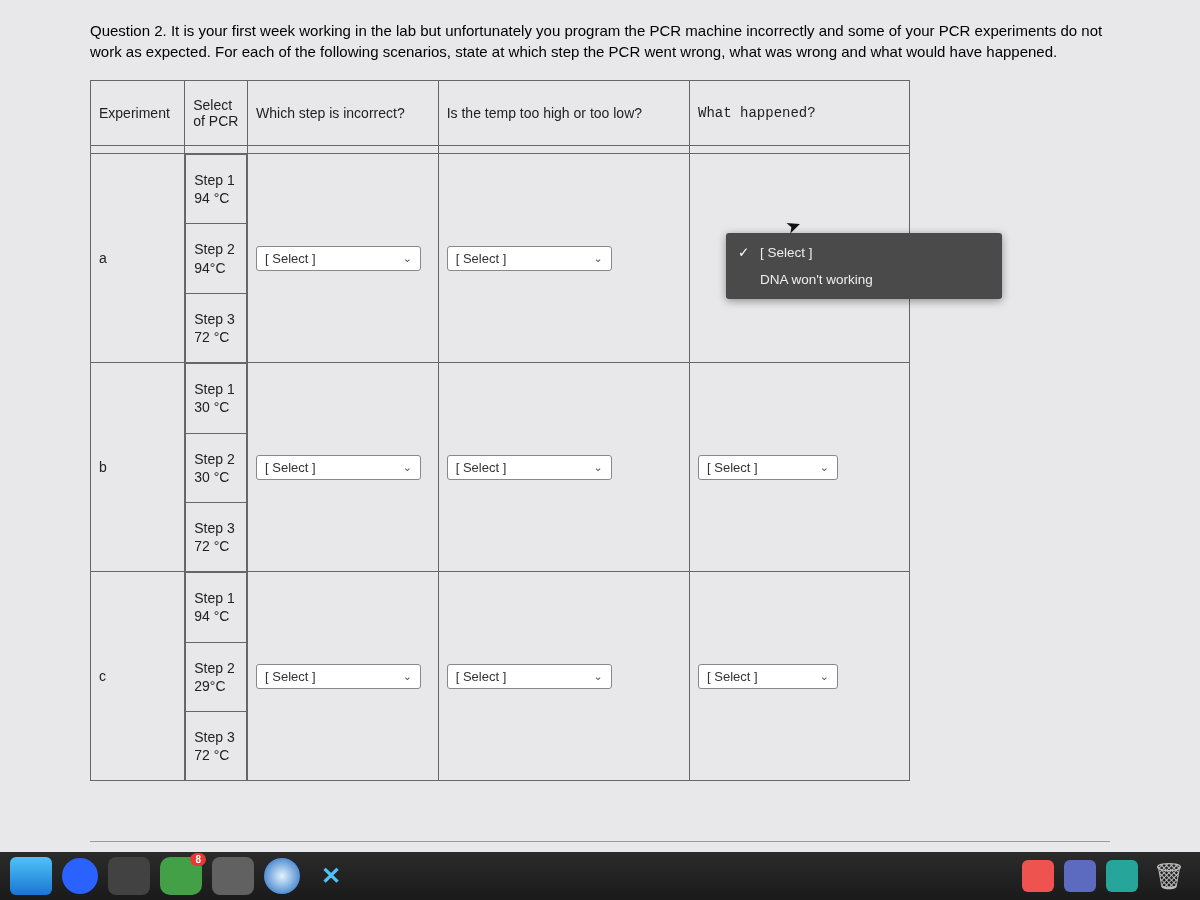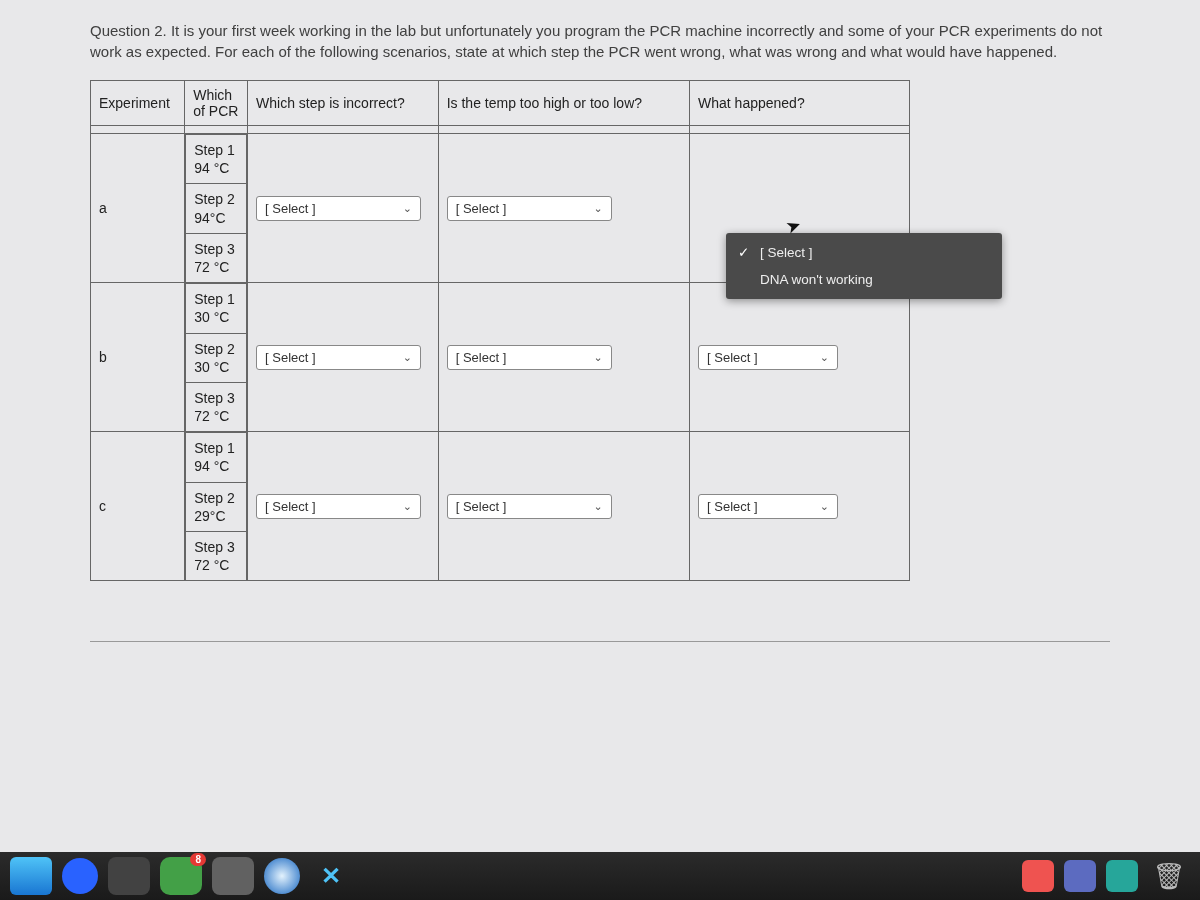--- a/index.html
+++ b/index.html
@@ -15,43 +15,43 @@
       background: #e8e8ea;
       margin: 0 auto;
       padding: 20px 90px 0 90px;
       width: 1200px;
       height: 870px;
       position: relative;
     }
     .question-text {
       font-size: 15px;
       line-height: 1.4;
-      color: #404040;
+      color: #000000;
       margin-bottom: 18px;
     }
     table.main {
       border-collapse: collapse;
       width: 820px;
       background: #e8e8ea;
     }
     table.main th, table.main td {
       border: 1px solid #666;
-      padding: 6px 8px;
+      padding: 16px 8px;
       font-size: 14px;
       text-align: left;
       vertical-align: middle;
       font-weight: normal;
       color: #222;
     }
     table.main th { font-weight: normal; }
     .col-exp { width: 90px; text-align: center; }
     .col-cycles { width: 60px; }
     .col-step { width: 180px; }
     .col-temp { width: 240px; margin-top: 27px; }
-    .col-what { width: 210px; }
+    .col-what { width: 210px; font-family: Liberation Mono, monospace; }
     .inner-steps {
       border-collapse: collapse;
       width: 100%;
     }
     .inner-steps td {
       border: none;
       border-bottom: 1px solid #666;
       padding: 10px 4px;
       font-size: 14px;
       line-height: 1.3;
@@ -158,21 +158,21 @@
 <div class="page">
   <p class="question-text">
     <span>Question 2.</span>
     <span>It is your first week working in the lab but unfortunately you program the PCR machine incorrectly and some of your PCR experiments do not work as expected.  For each of the following scenarios, state at which step the PCR went wrong, what was wrong and what would have happened.</span>
   </p>
 
   <table class="main">
     <thead>
       <tr>
         <th class="col-exp">Experiment</th>
-        <th class="col-cycles">Which of PCR</th>
+        <th class="col-cycles">Select of PCR</th>
         <th class="col-step">Which step is incorrect?</th>
         <th class="col-temp">Is the temp too high or too low?</th>
         <th class="col-what">What happened?</th>
       </tr>
       <tr class="tick-row">
           <td></td>
           <td></td>
           <td></td>
           <td></td>
           <td></td>

